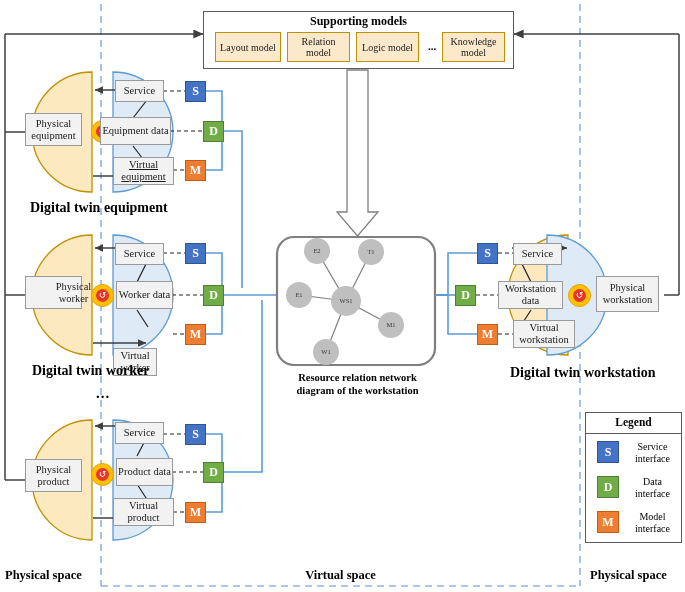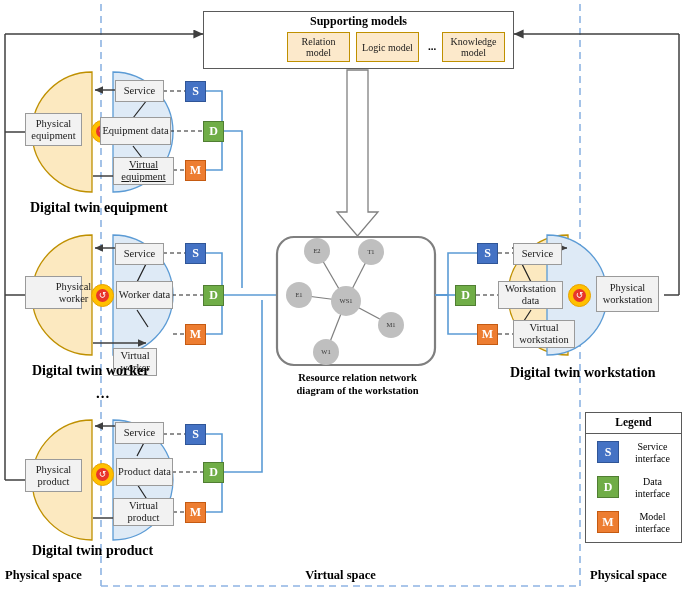--- a/index.html
+++ b/index.html
@@ -195,20 +195,21 @@
     </g>
 
     <g stroke="#5B9BD5" stroke-width="1.6" fill="none">
       <line x1="435" y1="295" x2="448" y2="295"></line>
     </g>
   </svg>
 
   <div class="legendbox" style="left:203px;top:11px;width:311px;height:58px;"></div>
   <div class="supp-title" style="left:203px;top:14px;width:311px;">Supporting models</div>
 
+  <div class="box modelbox" style="left:215px;top:32px;width:66px;height:30px;">Layout model</div>
   <div class="box modelbox" style="left:287px;top:32px;width:63px;height:30px;">Relation model</div>
   <div class="box modelbox" style="left:356px;top:32px;width:63px;height:30px;">Logic model</div>
   <div class="ttl bold" style="left:421px;top:40px;width:22px;font-size:11px;">...</div>
   <div class="box modelbox" style="left:442px;top:32px;width:63px;height:30px;">Knowledge model</div>
 
   <div class="box greybox" style="left:25px;top:113px;width:57px;height:33px;">Physical equipment</div>
   <div class="sync" style="left:91px;top:120px;">
     <div class="inner">↺</div>
   </div>
   <div class="box greybox" style="left:115px;top:80px;width:49px;height:22px;">Service</div>
@@ -236,21 +237,20 @@
   <div class="box greybox" style="left:25px;top:459px;width:57px;height:33px;">Physical product</div>
   <div class="sync" style="left:91px;top:463px;">
     <div class="inner">↺</div>
   </div>
   <div class="box greybox" style="left:115px;top:422px;width:49px;height:22px;">Service</div>
   <div class="box greybox" style="left:116px;top:458px;width:57px;height:28px;">Product data</div>
   <div class="box greybox" style="left:113px;top:498px;width:61px;height:28px;">Virtual product</div>
   <div class="iface if-s" style="left:185px;top:424px;width:21px;height:21px;">S</div>
   <div class="iface if-d" style="left:203px;top:462px;width:21px;height:21px;">D</div>
   <div class="iface if-m" style="left:185px;top:502px;width:21px;height:21px;">M</div>
-  <div class="dtlabel" style="left:32px;top:543px;width:153px;">Digital twin product</div>
 
   <div class="ttl bold" style="left:280px;top:372px;width:155px;font-size:10.5px;">Resource relation network</div>
   <div class="ttl bold" style="left:280px;top:385px;width:155px;font-size:10.5px;">diagram of the workstation</div>
 
   <div class="box greybox" style="left:596px;top:276px;width:63px;height:36px;">Physical workstation</div>
   <div class="sync" style="left:568px;top:284px;">
     <div class="inner">↺</div>
   </div>
   <div class="box greybox" style="left:513px;top:243px;width:49px;height:22px;">Service</div>
   <div class="box greybox" style="left:513px;top:320px;width:62px;height:28px;">Virtual workstation</div>

